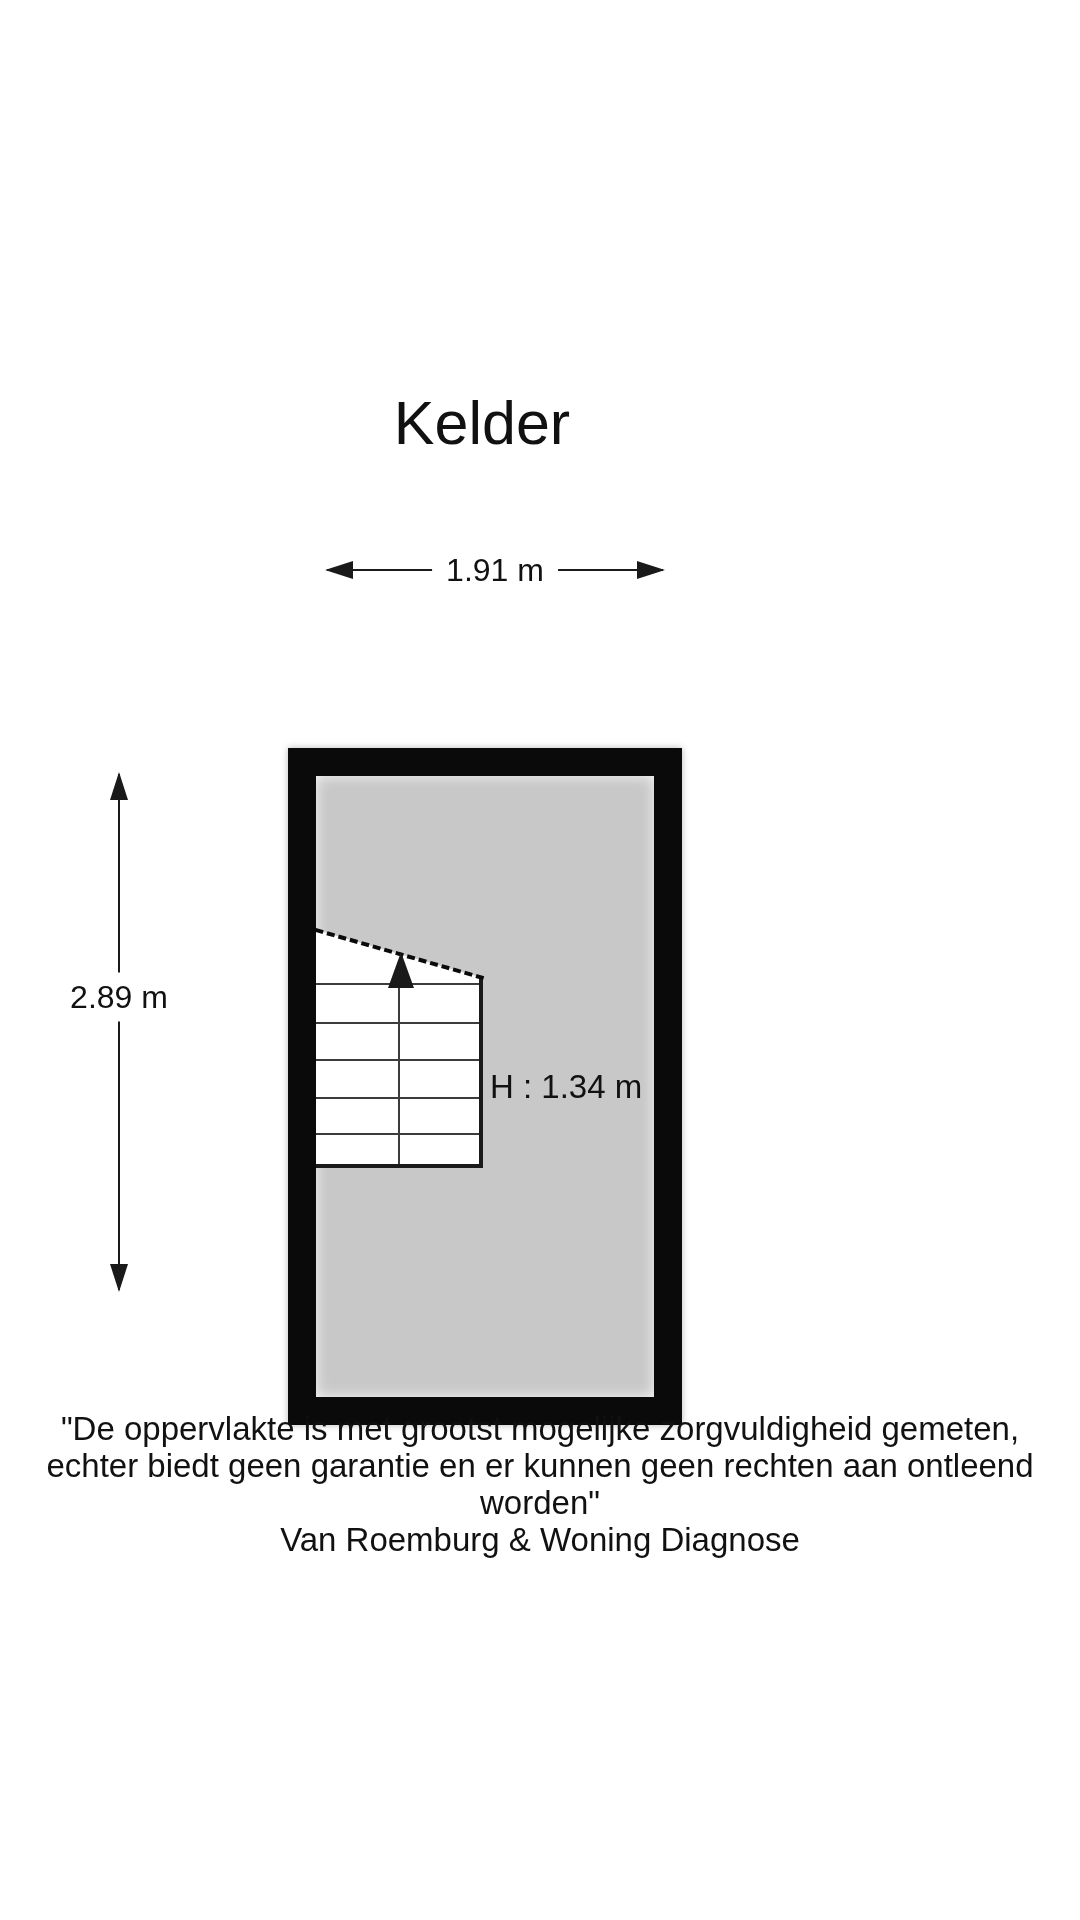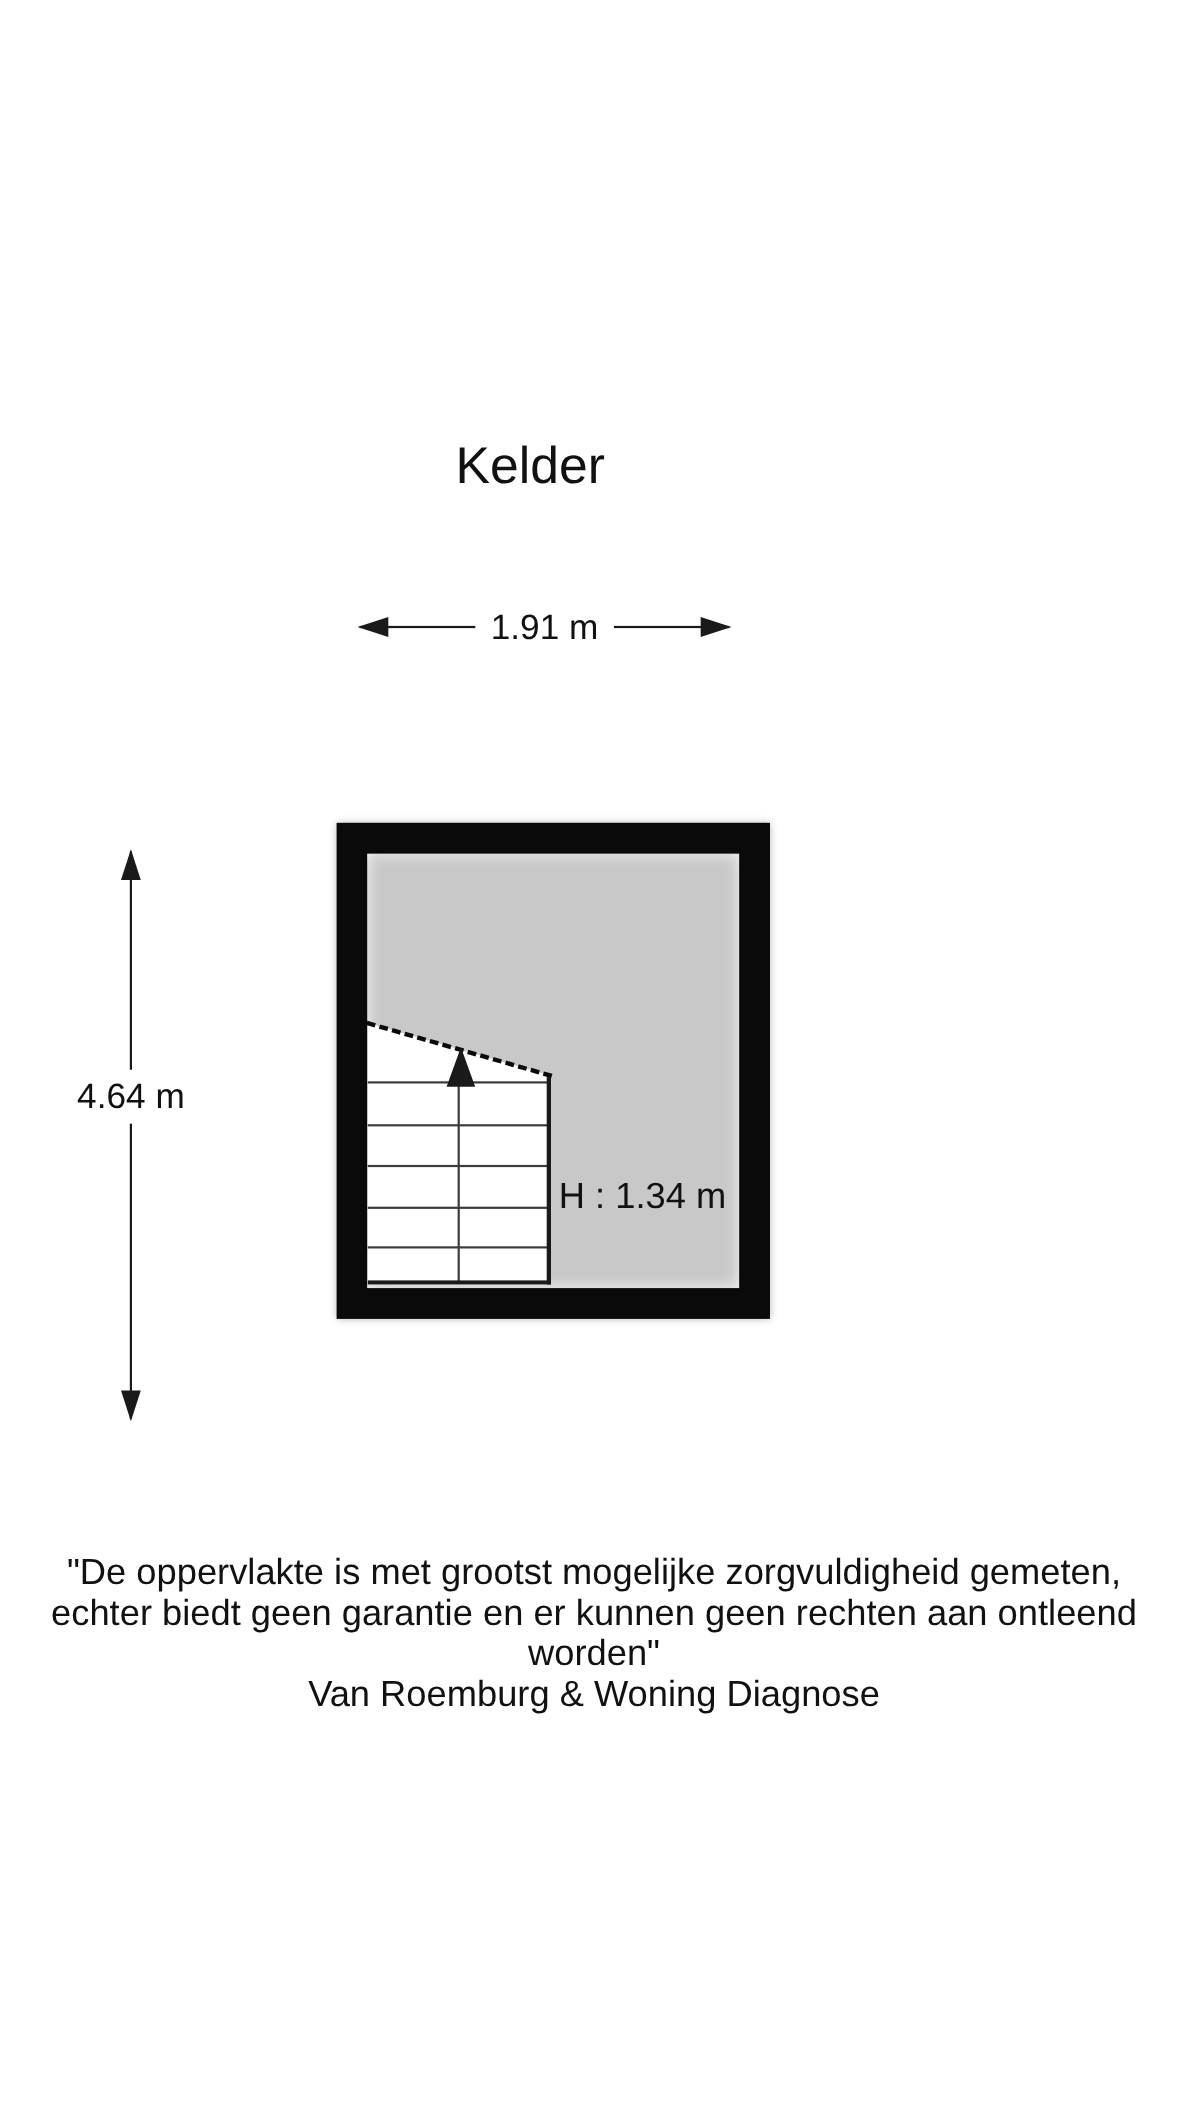--- a/index.html
+++ b/index.html
@@ -11,21 +11,21 @@
   body{
     width:1080px;height:1920px;background:var(--pagebg);
     font-family:"Liberation Sans", sans-serif;color:var(--text);
     position:relative;overflow:hidden;
   }
   .canvas{position:absolute;inset:0;}
 
   
   .title{
     position:absolute;left:288px;top:398px;width:388px;
-    text-align:center;font-size:47px;line-height:50px;color:var(--text);
+    text-align:center;font-size:61px;line-height:50px;color:var(--text);
     white-space:nowrap;
   }
 
   
   .hdim{position:absolute;left:325px;top:550px;width:340px;height:40px;}
   .hdim .hline{position:absolute;left:2px;right:2px;top:19px;height:2px;background:var(--line);}
   .head{position:absolute;width:0;height:0;}
   .h-left{left:0;top:50%;transform:translateY(-50%);
     border-top:9px solid transparent;border-bottom:9px solid transparent;border-right:28px solid var(--line);}
   .h-right{right:0;top:50%;transform:translateY(-50%);
@@ -39,21 +39,21 @@
   .vdim{position:absolute;left:98px;top:772px;width:42px;height:520px;}
   .vdim .vline{position:absolute;top:2px;bottom:2px;left:20px;width:2px;background:var(--line);}
   .v-up{top:0;left:50%;transform:translateX(-50%);
     border-left:9px solid transparent;border-right:9px solid transparent;border-bottom:28px solid var(--line);}
   .v-down{bottom:0;left:50%;transform:translateX(-50%);
     border-left:9px solid transparent;border-right:9px solid transparent;border-top:28px solid var(--line);}
   .vlabel{top:225px;padding:6px 4px;}
 
   
   .plan{
-    position:absolute;left:306px;top:748px;width:394px;height:451px;
+    position:absolute;left:288px;top:748px;width:394px;height:677px;
     background:var(--wall);box-shadow:0 0 7px rgba(0,0,0,0.28);
   }
   .floor{
     position:absolute;left:28px;top:28px;right:28px;bottom:28px;
     background:var(--floor);
     box-shadow:inset 0 0 14px rgba(255,255,255,0.85);
   }
 
   
   .stairs{
@@ -94,21 +94,21 @@
     <div class="hline"></div>
     <div class="head h-left"></div>
     <div class="head h-right"></div>
     <div class="dim-label">1.91 m</div>
   </div>
 
   <div class="vdim">
     <div class="vline"></div>
     <div class="head v-up"></div>
     <div class="head v-down"></div>
-    <div class="dim-label vlabel">4.64 m</div>
+    <div class="dim-label vlabel">2.89 m</div>
   </div>
 
   <div class="plan">
     <div class="floor">
       <div class="stairs">
         <div class="step" style="top:53px"></div>
         <div class="step" style="top:92px"></div>
         <div class="step" style="top:129px"></div>
         <div class="step" style="top:167px"></div>
         <div class="step" style="top:203px"></div>

